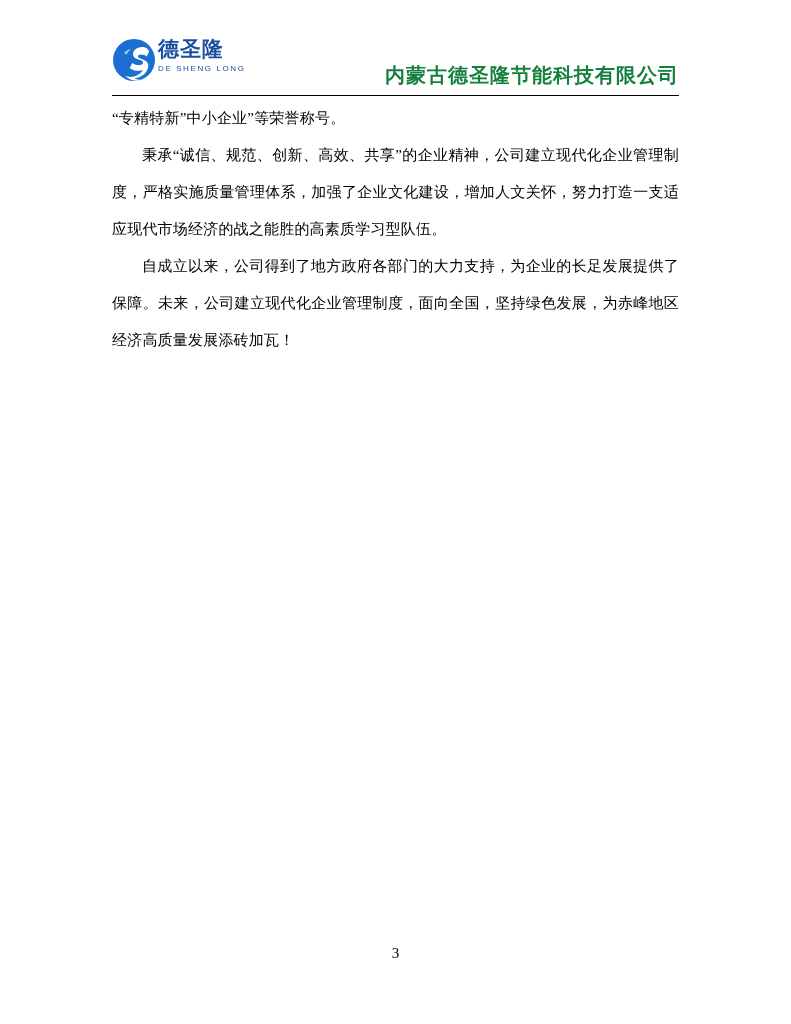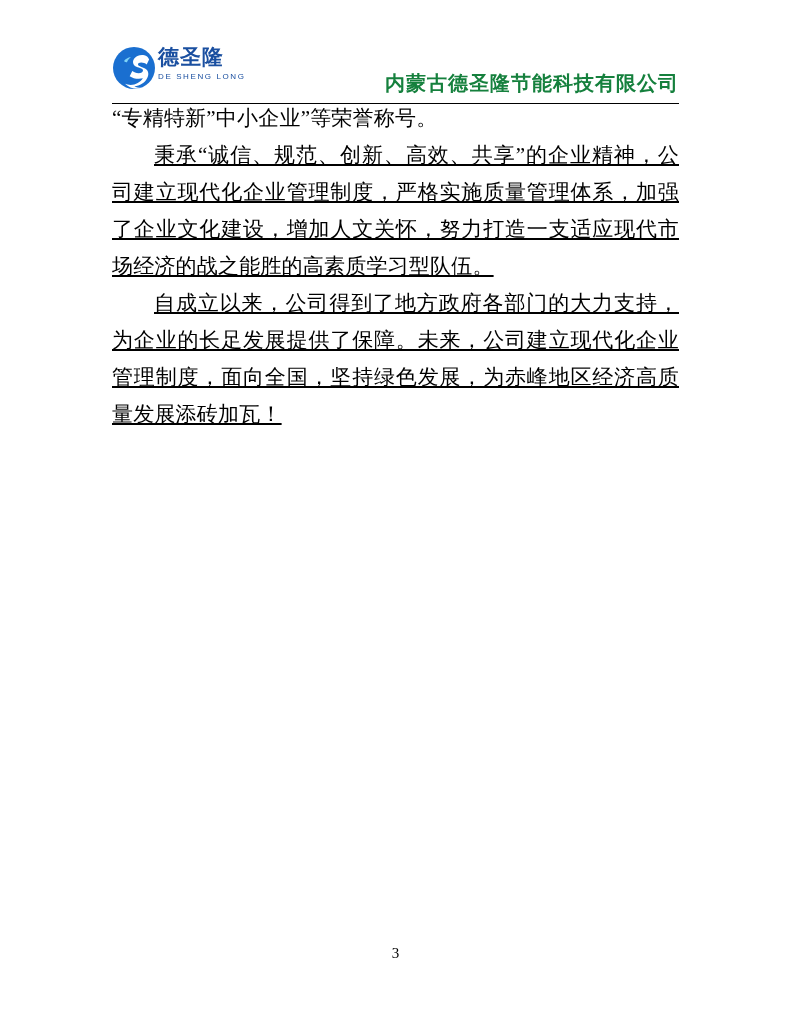--- a/index.html
+++ b/index.html
@@ -16,21 +16,21 @@
     height: 1024px;
     background: #ffffff;
     overflow: hidden;
     box-sizing: border-box;
   }
 
   
   .header {
     position: absolute;
     left: 0;
-    top: 8px;
+    top: 0;
     width: 735px;
     height: 95px;
   }
   .logo-wrap {
     position: absolute;
     left: 112px;
     top: 36px;
     width: 118px;
     height: 48px;
   }
@@ -86,31 +86,30 @@
 
   
   .content {
     position: absolute;
     left: 112px;
     top: 100px;
     width: 567px;
   }
   .para {
     font-family: "Liberation Serif", "DejaVu Serif", serif;
-    font-size: 21px;
+    font-size: 15px;
     line-height: 37px;
     color: #000000;
     text-align: justify;
     text-justify: inter-ideograph;
     margin: 0;
     letter-spacing: 0.2px;
   }
   .para.indent {
     text-indent: 2em;
-    text-decoration: underline;
   }
 
   
   .footer {
     position: absolute;
     left: 0;
     top: 944px;
     width: 791px;
     text-align: center;
   }

